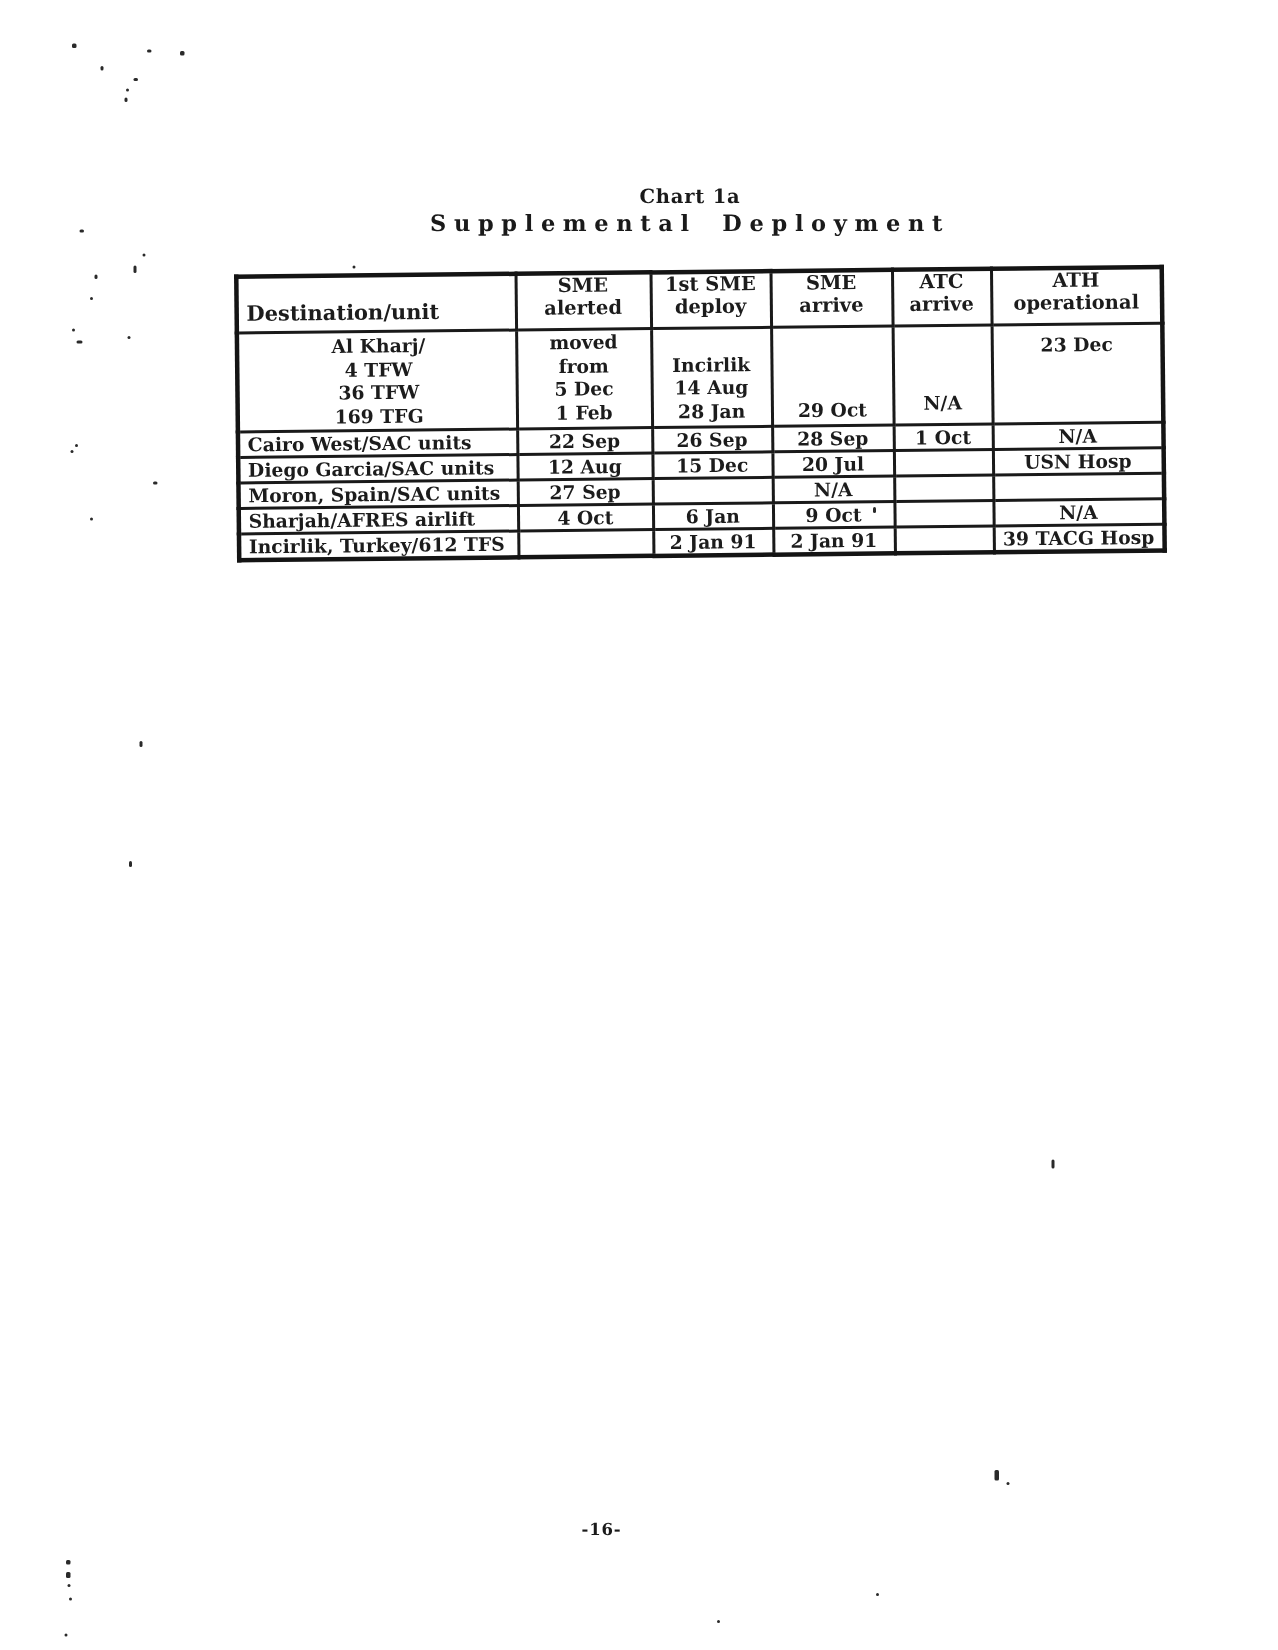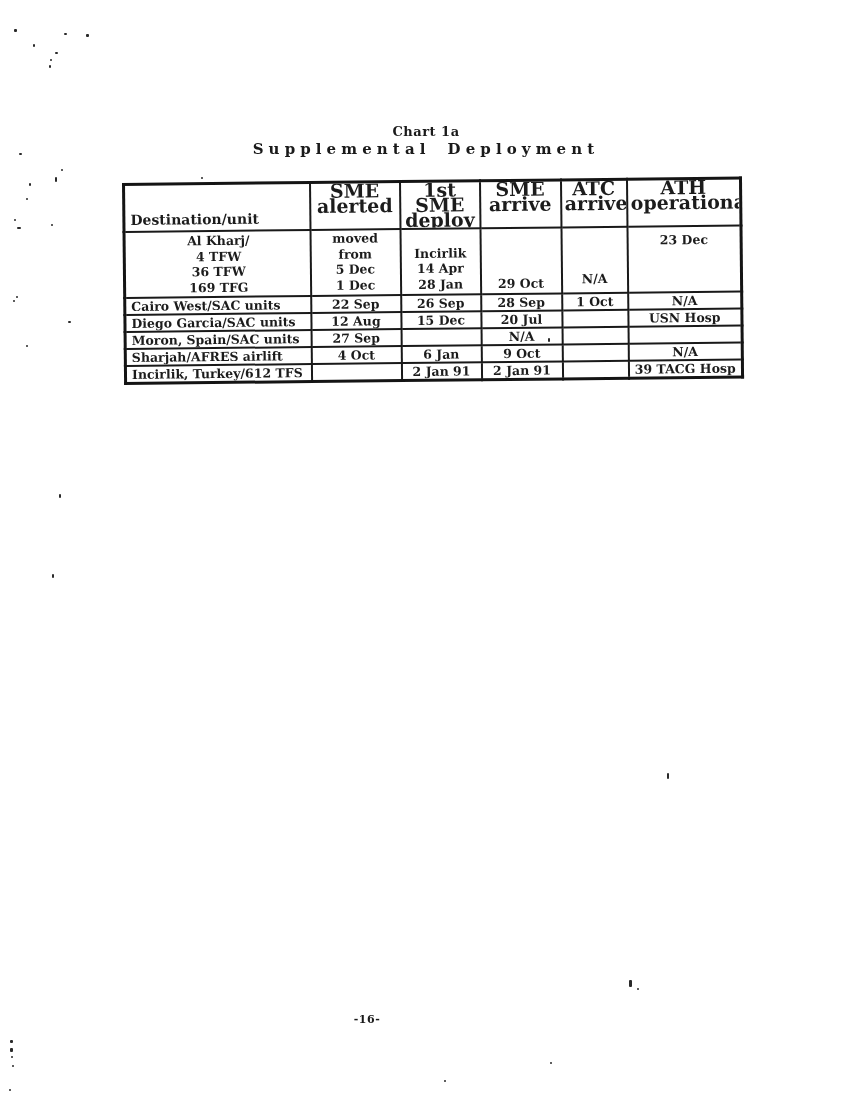--- a/index.html
+++ b/index.html
@@ -1,40 +1,40 @@
 <!DOCTYPE html>
 <html><head>
 <meta charset="utf-8">
 <style>
   html,body{margin:0;padding:0;}
   body{
     width:852px;height:1100px;position:relative;overflow:hidden;
     background:#ffffff;color:#1a1a1a;
     font-family:"DejaVu Serif","Liberation Serif",serif;
   }
-  .page{position:absolute;inset:0;}
+  .page{position:absolute;inset:0;margin-left:34px;}
 
   
   .title-block{position:absolute;top:124px;left:0;width:852px;text-align:center;}
   .chart-label{font-size:13px;font-weight:700;letter-spacing:.04em;margin-bottom:1px;}
   .page-title{font-size:15px;font-weight:700;letter-spacing:.34em;word-spacing:.45em;}
 
   
   .deploy-table{
     position:absolute;left:122px;top:183px;width:617px;
     border-collapse:collapse;background:#fff;
     transform:rotate(-0.6deg);transform-origin:0 0;
     table-layout:fixed;
   }
   .deploy-table th,.deploy-table td{
     border:2px solid #191919;padding:0 3px;
     font-weight:700;color:#1c1c1c;overflow:hidden;
   }
   .deploy-table{border:3px solid #141414;}
-  thead th{height:32px;font-size:19px;line-height:15px;text-align:center;vertical-align:top;padding-top:1px;border-bottom:3px solid #191919;}
+  thead th{height:32px;font-size:13px;line-height:15px;text-align:center;vertical-align:top;padding-top:1px;border-bottom:3px solid #191919;}
   thead th.h-dest{text-align:left;vertical-align:bottom;padding:0 0 3px 5px;font-size:14px;}
   thead th .hl{display:block;}
 
   tr.row-tall{height:62px;}
   tr.row-small{height:17px;}
 
   td{font-size:12.5px;line-height:15px;}
   td.c-dest{text-align:left;padding-left:5px;vertical-align:middle;}
   tr.row-tall td.c-dest{vertical-align:top;padding-top:1px;}
   tr.row-tall td.c-dest .ln{display:block;line-height:15.5px;}
@@ -99,25 +99,25 @@
       <tr class="row-tall">
         <td class="c-dest">
           <span class="ln">Al Kharj/</span>
           <span class="ln">4 TFW</span>
           <span class="ln">36 TFW</span>
           <span class="ln">169 TFG</span>
         </td>
         <td class="vbot">
           <span class="ln">moved from</span>
           <span class="ln">5 Dec</span>
-          <span class="ln">1 Dec</span>
+          <span class="ln">1 Feb</span>
         </td>
         <td class="vbot">
           <span class="ln">Incirlik</span>
-          <span class="ln">14 Apr</span>
+          <span class="ln">14 Aug</span>
           <span class="ln">28 Jan</span>
         </td>
         <td class="vbot">29 Oct</td>
         <td class="vbot2">N/A</td>
         <td class="vtop">23 Dec</td>
       </tr>
 
       <tr class="row-small">
         <td class="c-dest">Cairo West/SAC units</td>
         <td class="c-mid">22 Sep</td>

